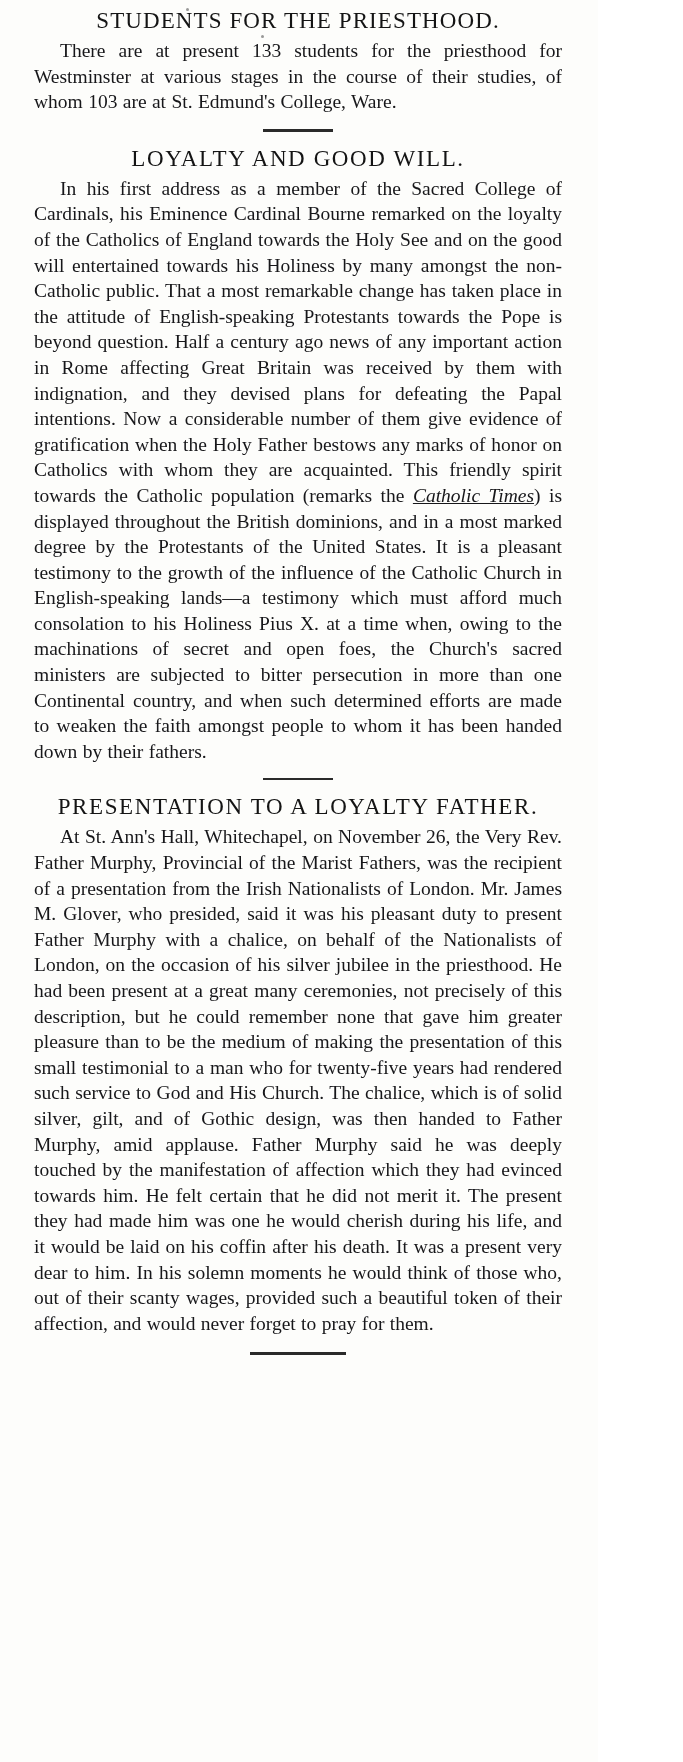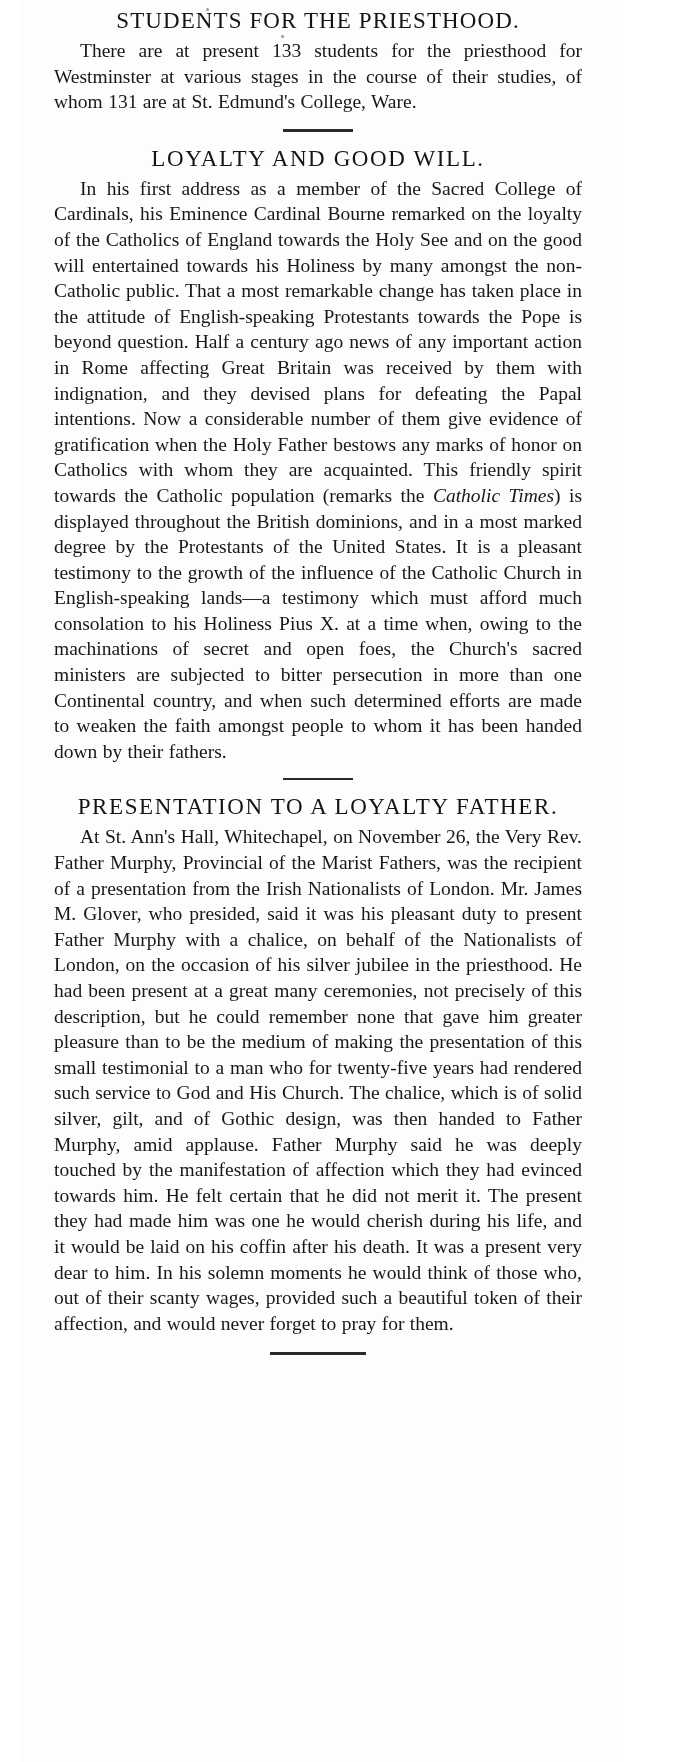--- a/index.html
+++ b/index.html
@@ -14,21 +14,20 @@
     color: #1b1b1b;
     overflow: hidden;
   }
   .page {
     width: 598px;
     height: 1762px;
     position: relative;
     box-sizing: border-box;
     padding: 8px 36px 0 34px;
     background: #fdfdfb;
-    margin-left: 20px;
   }
   .article {
     margin: 0 0 0 0;
   }
   h2.headline {
     font-family: "Liberation Serif", serif;
     font-size: 23px;
     font-weight: normal;
     text-align: center;
     letter-spacing: 1.1px;
@@ -52,21 +51,21 @@
   }
   .rule {
     width: 70px;
     height: 0;
     border-top: 3px solid #2a2a2a;
     margin: 14px auto 14px auto;
   }
   .rule.thin {
     border-top-width: 2px;
   }
-  .it { font-style: italic; }
+  .it { font-style: italic; text-decoration: underline; }
   .dot-artifact {
     position: absolute;
     width: 3px;
     height: 3px;
     background: #555;
     border-radius: 50%;
     opacity: 0.6;
   }
   .foot-rule {
     width: 96px;
@@ -78,21 +77,21 @@
 </head>
 <body>
 
 <div class="page">
 
   <div class="dot-artifact" style="left:186px; top:8px;"></div>
   <div class="dot-artifact" style="left:261px; top:35px;"></div>
 
   <section class="article">
     <h2 class="headline">STUDENTS FOR THE PRIESTHOOD.</h2>
-    <p class="body">There are at present 133 students for the priesthood for Westminster at various stages in the course of their studies, of whom 131 are at St. Edmund's College, Ware.</p>
+    <p class="body">There are at present 133 students for the priesthood for Westminster at various stages in the course of their studies, of whom 103 are at St. Edmund's College, Ware.</p>
   </section>
 
   <div class="rule"></div>
 
   <section class="article">
     <h2 class="headline spaced">LOYALTY AND GOOD WILL.</h2>
     <p class="body"><span>In his first address as a member of the Sacred College of Cardinals, his Eminence Cardinal Bourne remarked on the loyalty of the Catholics of England towards the Holy See and on the good will entertained towards his Holiness by many amongst the non-Catholic public. That a most remarkable change has taken place in the attitude of English-speaking Protestants towards the Pope is beyond question. Half a century ago news of any important action in Rome affecting Great Britain was received by them with indignation, and they devised plans for defeating the Papal intentions. Now a considerable number of them give evidence of gratification when the Holy Father bestows any marks of honor on Catholics with whom they are acquainted. This friendly spirit towards the Catholic population (remarks the </span><span class="it">Catholic Times</span><span>) is displayed throughout the British dominions, and in a most marked degree by the Protestants of the United States. It is a pleasant testimony to the growth of the influence of the Catholic Church in English-speaking lands—a testimony which must afford much consolation to his Holiness Pius X. at a time when, owing to the machinations of secret and open foes, the Church's sacred ministers are subjected to bitter persecution in more than one Continental country, and when such determined efforts are made to weaken the faith amongst people to whom it has been handed down by their fathers.</span></p>
   </section>
 
   <div class="rule thin"></div>

